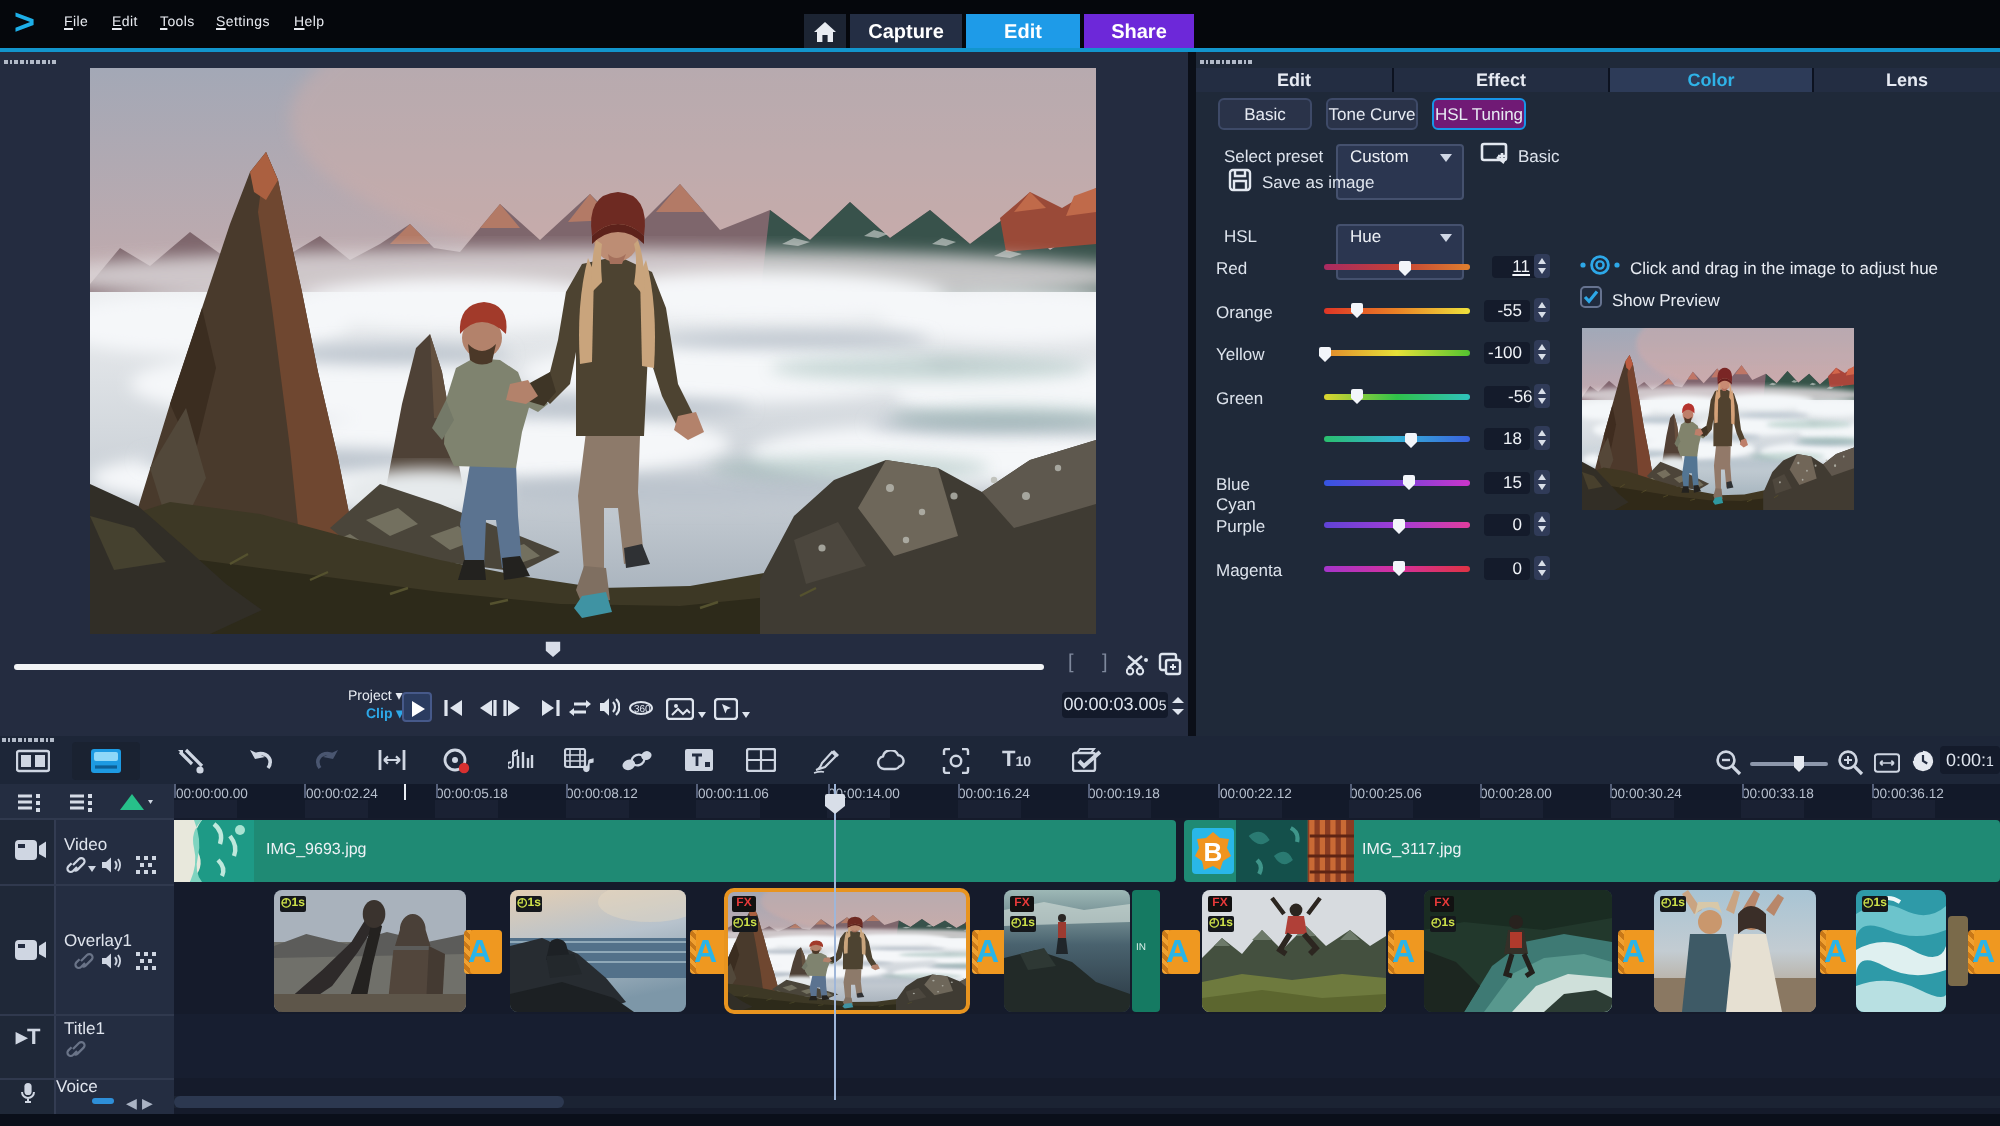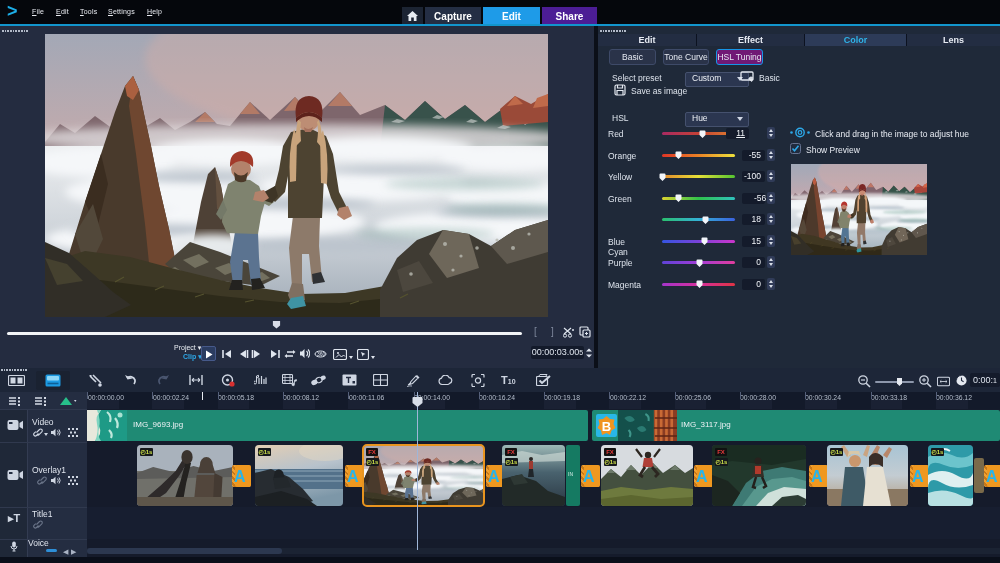--- a/index.html
+++ b/index.html
@@ -20,21 +20,21 @@
 #scrubmark{position:absolute;left:272px;top:296px;width:9px;height:9px;}
 .grip{position:absolute;display:flex;gap:1px;}
 .grip i{width:1.7px;height:1.7px;background:#b2bac8;}
 #playbtn{position:absolute;left:201px;top:320px;width:15px;height:15px;background:#2b3c60;border:1px solid #46598a;border-radius:2px;}
 #timecode1{position:absolute;left:531px;top:320px;width:53px;height:13px;background:#131a2a;border-radius:2px;color:#dfe5ee;font-size:9px;line-height:13px;text-align:center;}
 
 #rightpanel{position:absolute;left:598px;top:26px;width:402px;height:342px;background:#1f2939;}
 .rtab{position:absolute;top:8px;height:12px;background:#232d42;color:#e6eaf2;font-size:9px;font-weight:bold;text-align:center;line-height:12px;border-right:1px solid #0c1220;}
 .subbtn{position:absolute;top:23px;height:16px;background:#2a3349;border:1px solid #3e4a68;border-radius:3px;color:#e6eaf2;font-size:8.5px;text-align:center;}
 .rlabel{color:#dde3ec;font-size:8.5px;position:absolute;}
-.dropdown{position:absolute;height:15px;background:#2b3650;border:1px solid #45516e;border-radius:2px;color:#eef1f6;font-size:8.5px;line-height:10px;padding-left:6px;margin-left:17px;}
+.dropdown{position:absolute;height:28px;background:#2b3650;border:1px solid #45516e;border-radius:2px;color:#eef1f6;font-size:8.5px;line-height:10px;padding-left:6px;}
 .dropdown:after{content:"";position:absolute;right:5px;top:4px;border-left:3px solid transparent;border-right:3px solid transparent;border-top:4px solid #cfd6e4;}
 .srow-label{position:absolute;left:608px;color:#dde3ec;font-size:8.5px;}
 .strack{position:absolute;left:662px;width:73px;height:3px;border-radius:2px;}
 .shandle{position:absolute;width:7px;height:8px;}
 .sval{position:absolute;left:742px;width:23px;height:11px;background:#141b2b;border-radius:2px;color:#f0f3f8;font-size:8.5px;text-align:right;padding-right:4px;line-height:11px;}
 .spin{position:absolute;left:767px;width:8px;height:12px;background:#303b58;border-radius:2px;}
 .spin:before{content:"";position:absolute;left:1.5px;top:2px;border-left:2.5px solid transparent;border-right:2.5px solid transparent;border-bottom:3px solid #d8dee8;}
 .spin:after{content:"";position:absolute;left:1.5px;bottom:2px;border-left:2.5px solid transparent;border-right:2.5px solid transparent;border-top:3px solid #d8dee8;}
 
 #timeline{position:absolute;left:0;top:368px;width:1000px;height:195px;background:#151b2b;}
@@ -194,21 +194,21 @@
     <div class="menuitem" style="left:32px;"><span>F</span>ile</div>
     <div class="menuitem" style="left:56px;"><span>E</span>dit</div>
     <div class="menuitem" style="left:80px;"><span>T</span>ools</div>
     <div class="menuitem" style="left:108px;"><span>S</span>ettings</div>
     <div class="menuitem" style="left:147px;"><span>H</span>elp</div>
     <div class="tab" style="left:402px;width:21px;background:#1c2433;"><svg width="11" height="10" viewBox="0 0 11 10" style="margin-top:4px;">
           <path d="M5.5 0 L11 5 H9.5 V10 H6.8 V6.5 H4.2 V10 H1.5 V5 H0 Z" fill="#e8ecf2"></path>
         </svg></div>
     <div class="tab" style="left:425px;width:56px;background:#242e44;">Capture</div>
     <div class="tab" style="left:483px;width:57px;background:#1e9be8;">Edit</div>
-    <div class="tab" style="left:542px;width:55px;background:#4c1d95;">Share</div>
+    <div class="tab" style="left:542px;width:55px;background:#6d28d9;">Share</div>
   </div>
   <div id="cyanline"></div>
 
   <div id="preview">
     <div class="grip" style="left:2px;top:4px;">
         <i></i>
         <i></i>
         <i></i>
         <i></i>
         <i></i>
@@ -326,21 +326,21 @@
         <rect x="1" y="1" width="10" height="10" rx="1.5" fill="none" stroke="#e3e8f0" stroke-width="1.2"></rect>
         <path d="M3.5 1 v3 h5 v-3 M3 11 v-4.5 h6 v4.5" fill="none" stroke="#e3e8f0" stroke-width="1.2"></path>
       </svg>
     <div class="rlabel" style="left:33px;top:60px;">Save as image</div>
 
     <div class="rlabel" style="left:14px;top:87px;">HSL</div>
     <div class="dropdown" style="left:70px;top:86px;width:64px;">Hue</div>
 
     <div class="srow-label" style="left:10px;top:103px;">Red</div>
     <div class="strack" style="left:64px;top:106px;background:linear-gradient(90deg,#a92a62,#c44136,#df7f2e);"></div>
-    <div class="sval" style="left:128px;top:102px;text-decoration:underline;">11</div>
+    <div class="sval" style="left:148px;top:102px;text-decoration:underline;">11</div>
     <div class="spin" style="left:169px;top:101px;"></div>
     <div class="srow-label" style="left:10px;top:124.5px;">Orange</div>
     <div class="strack" style="left:64px;top:127.5px;background:linear-gradient(90deg,#df3526,#ea8226,#eee23c);"></div>
     <div class="sval" style="left:144px;top:123.5px;">-55</div>
     <div class="spin" style="left:169px;top:122.5px;"></div>
     <div class="srow-label" style="left:10px;top:146px;">Yellow</div>
     <div class="strack" style="left:64px;top:149px;background:linear-gradient(90deg,#e2882b,#e6e038,#53c430);"></div>
     <div class="sval" style="left:144px;top:145px;">-100</div>
     <div class="spin" style="left:169px;top:144px;"></div>
     <div class="srow-label" style="left:10px;top:167.5px;">Green</div>

